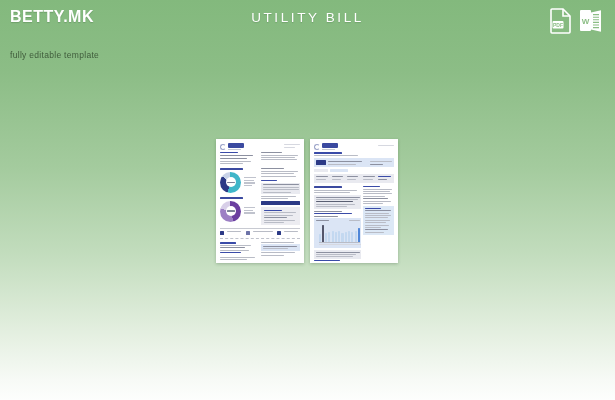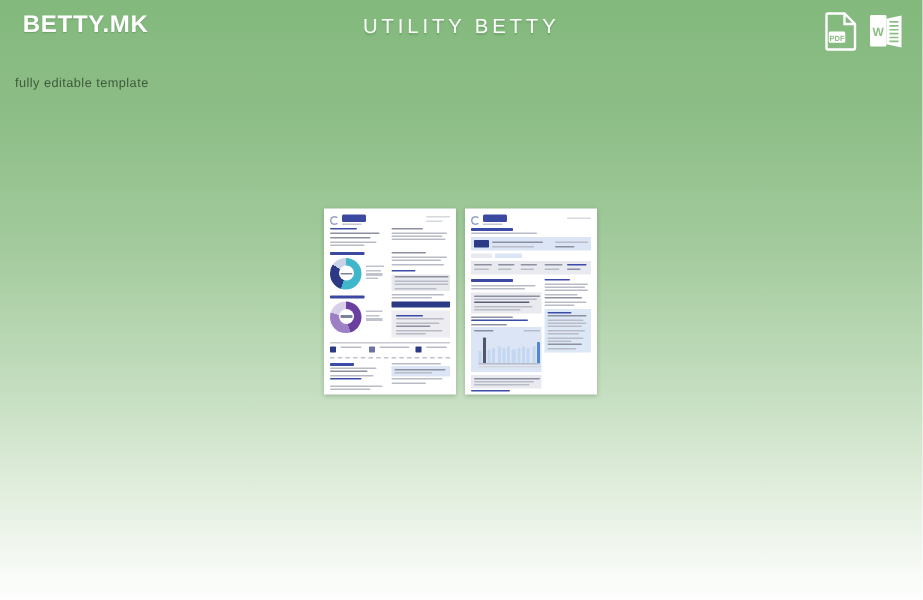--- a/index.html
+++ b/index.html
@@ -11,21 +11,20 @@
         #c3ddbe 64%, #e2eede 82%, #f7faf6 95%, #fdfefd 100%);
     position: relative;
   }
 
   
   .brand { position: absolute; left: 10px; top: 8px; }
   .brand-name {
     font-size: 16px; font-weight: bold; color: #ffffff;
     letter-spacing: 0.5px; line-height: 18px;
     text-shadow: 0 1px 1px rgba(70,110,65,0.35);
-    text-align: right;
   }
   .brand-sub {
     font-size: 8.5px; color: #3e5a3a; letter-spacing: 0.3px;
     margin-top: 24px; line-height: 10px;
   }
   .page-title {
     position: absolute; left: 0; right: 0; top: 10px;
     text-align: center; color: #ffffff;
     font-size: 13.5px; letter-spacing: 2.6px; font-weight: 500;
     text-shadow: 0 1px 1px rgba(70,110,65,0.3);
@@ -100,21 +99,21 @@
   .fico.alt { background: #6d73a8; }
 </style>
 </head>
 <body>
 
 <div class="brand">
   <div class="brand-name">BETTY.MK</div>
   <div class="brand-sub">fully editable template</div>
 </div>
 
-<div class="page-title">UTILITY BETTY</div>
+<div class="page-title">UTILITY BILL</div>
 
 <div class="formats">
   <span>
     <svg width="22" height="26" viewBox="0 0 22 26" aria-hidden="true">
       <path d="M2 1h11l7 7v16a1 1 0 0 1-1 1H2a1 1 0 0 1-1-1V2a1 1 0 0 1 1-1z" fill="none" stroke="#ffffff" stroke-width="1.6"></path>
       <path d="M13 1v7h7" fill="none" stroke="#ffffff" stroke-width="1.6"></path>
       <rect x="2.5" y="13" width="11" height="7.5" rx="1" fill="#ffffff"></rect>
       <text x="8" y="19" font-family="Liberation Sans, sans-serif" font-size="5" font-weight="bold" fill="#8bbd84" text-anchor="middle">PDF</text>
     </svg>
   </span>

